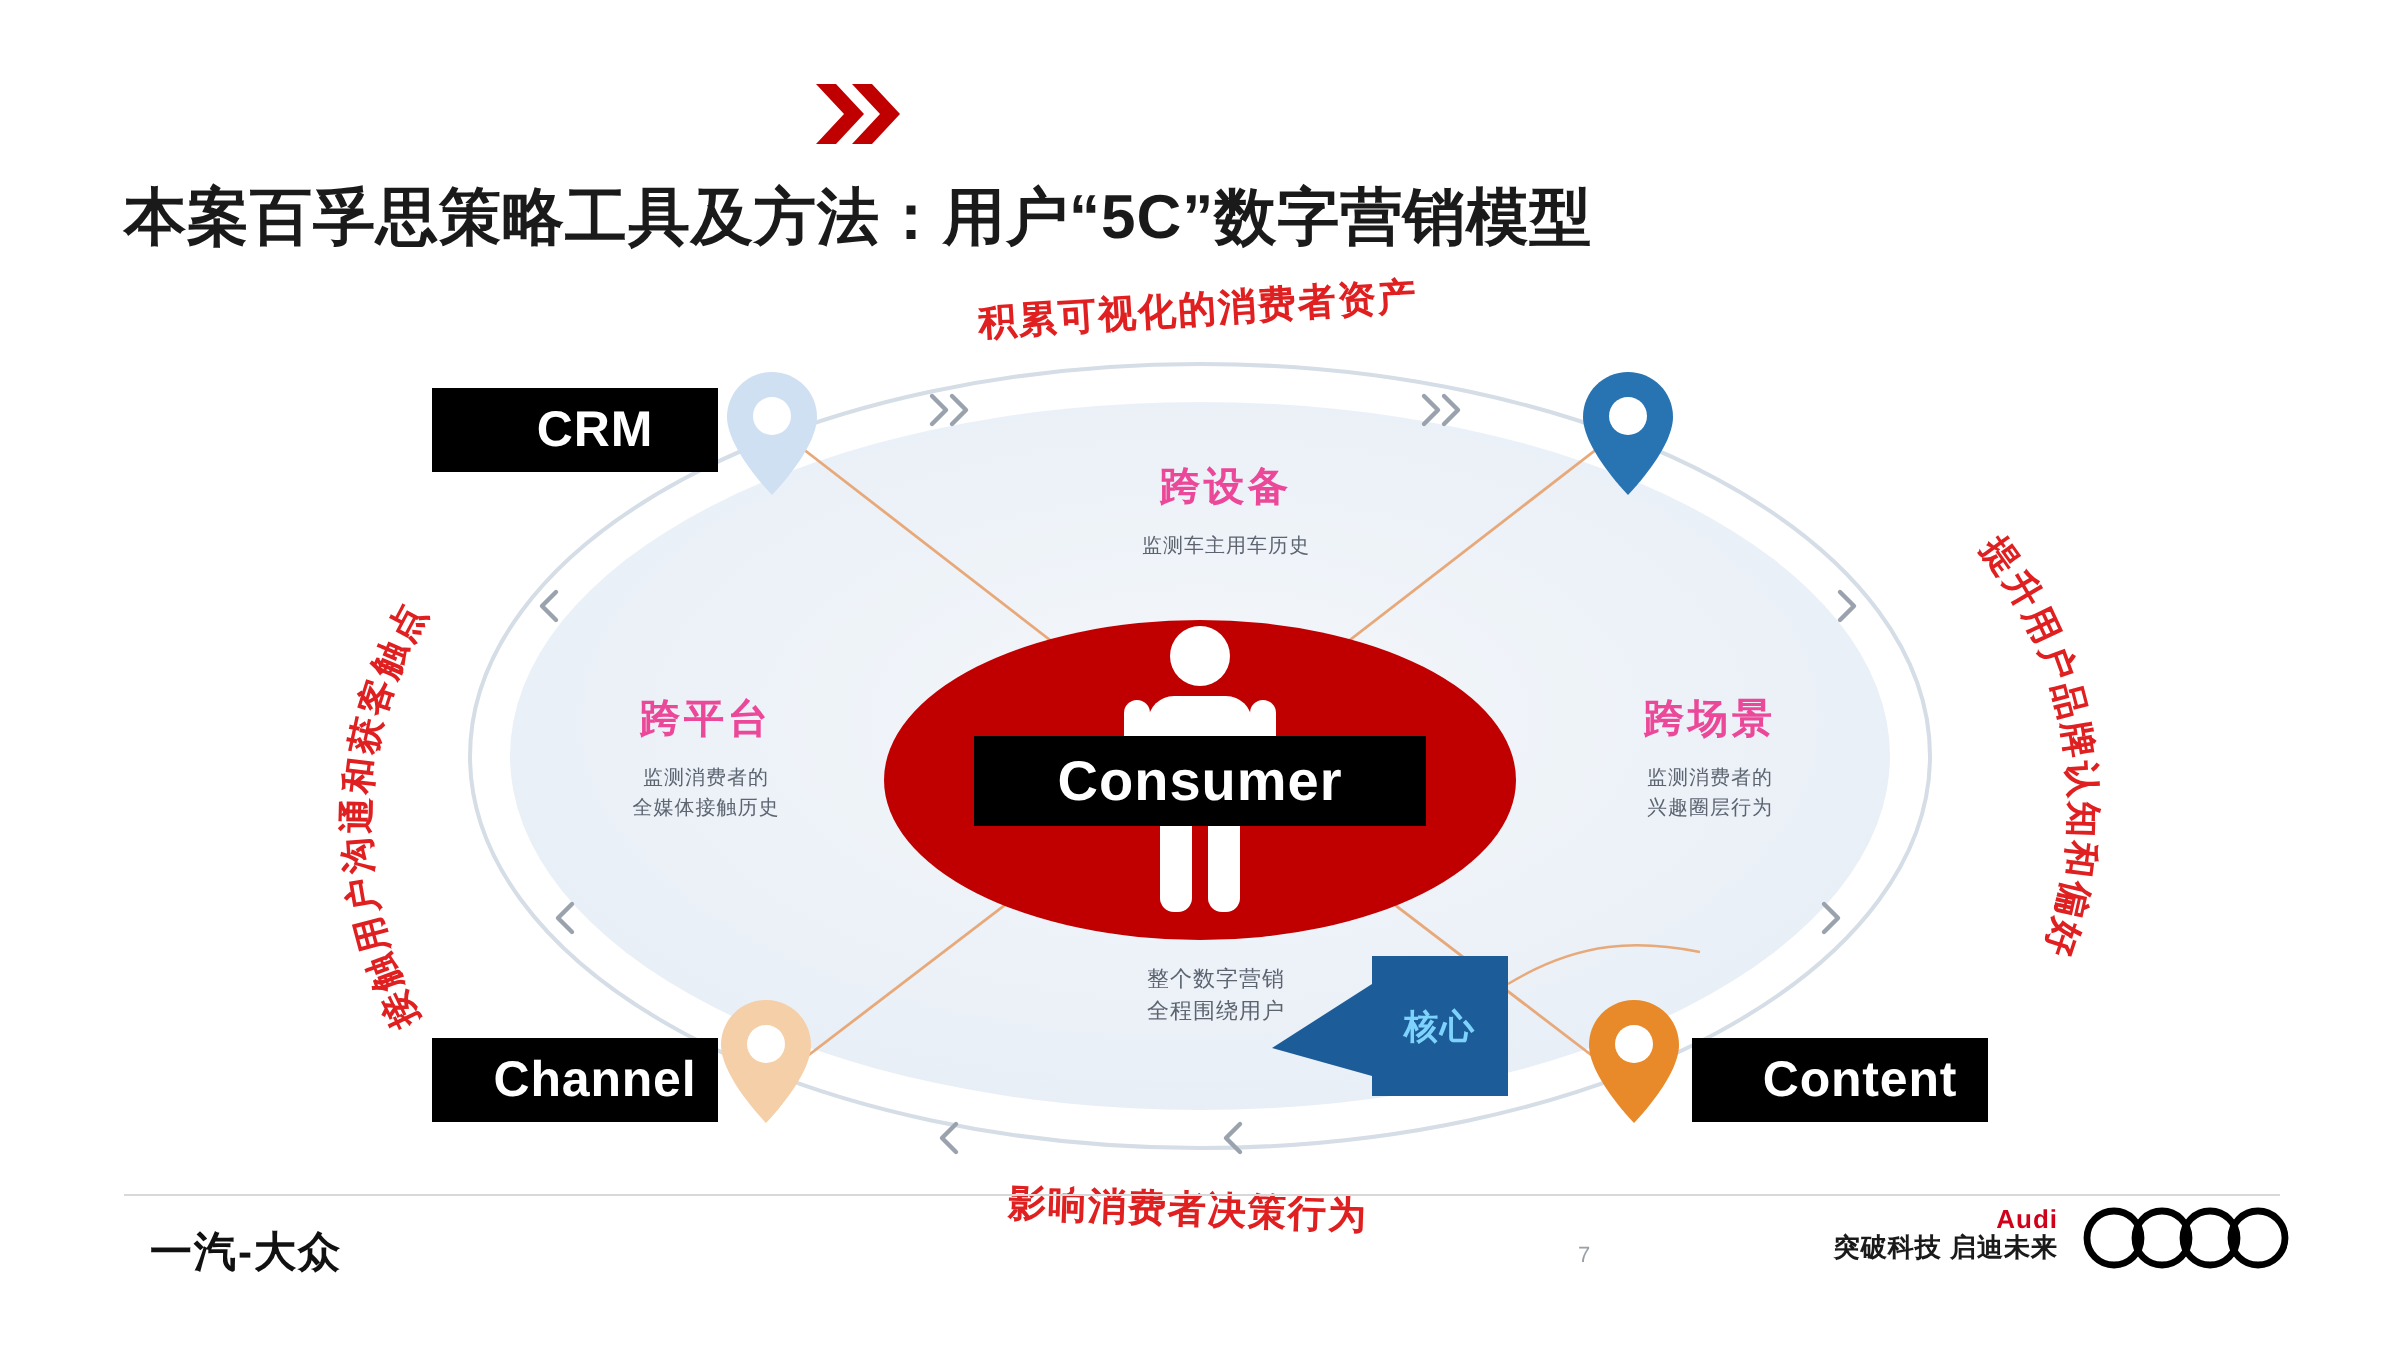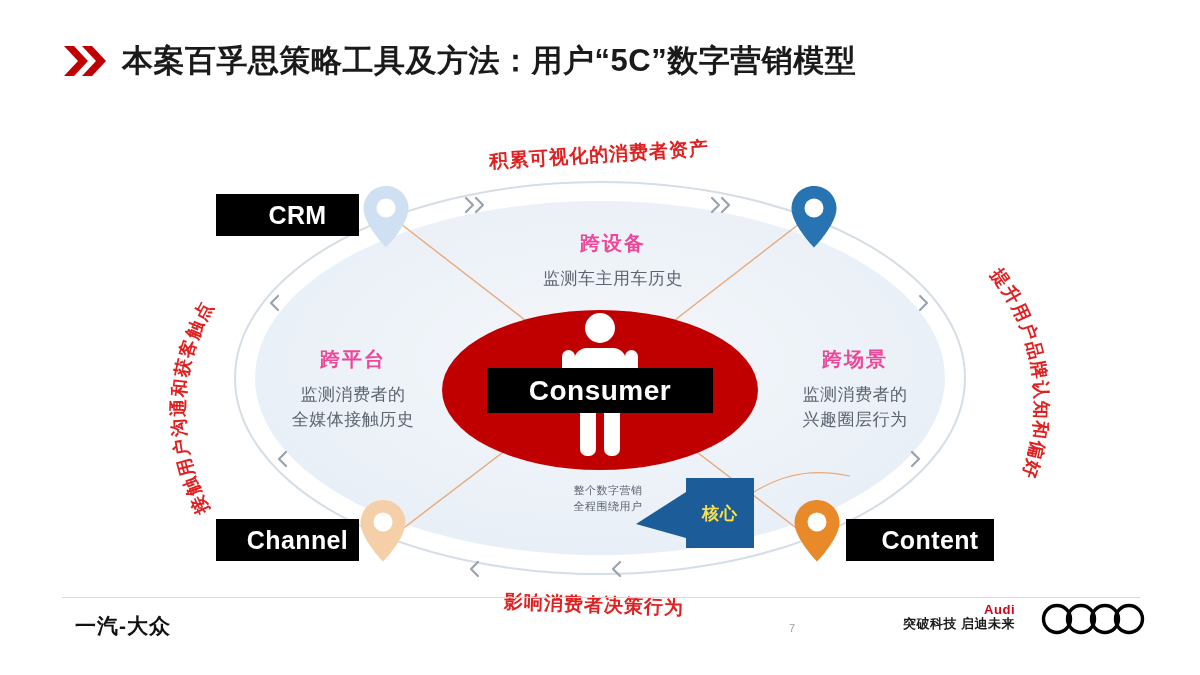--- a/index.html
+++ b/index.html
@@ -11,21 +11,21 @@
   }
   #slide {
     position: relative;
     width: 1200px; height: 675px;
     background: #ffffff;
   }
 
   
   #title-bar {
     position: absolute; left: 62px; top: 40px;
-    display: flex; align-items: center; gap: 14px;
+    display: flex; align-items: center; gap: 14px; flex-direction: column;
   }
   #chevrons { display: flex; align-items: center; }
   #chevrons svg { display: block; }
   #title-text {
     font-size: 31px; font-weight: bold; color: #1a1a1a;
     letter-spacing: 0.5px; white-space: nowrap;
   }
 
   
   #stage { position: absolute; left: 0; top: 0; width: 1200px; height: 675px; }
@@ -48,42 +48,42 @@
   #chip-channel  { left: 216px; top: 519px; width: 143px; height: 42px; }
   #chip-content  { left: 846px; top: 519px; width: 148px; height: 42px; }
 
   
   .quad { position: absolute; text-align: center; white-space: nowrap; }
   .quad .q-head {
     font-size: 20px; font-weight: bold; color: #ec4899;
     letter-spacing: 2px; margin-bottom: 10px;
   }
   .quad .q-sub {
-    font-size: 17px; color: #5c6470; line-height: 1.45; letter-spacing: 0.5px;
+    font-size: 10px; color: #5c6470; line-height: 1.45; letter-spacing: 0.5px;
   }
   #quad-top    { left: 513px; top: 230px; width: 200px; }
   #quad-left   { left: 258px; top: 346px; width: 190px; }
   #quad-right  { left: 760px; top: 346px; width: 190px; }
   #quad-bottom { left: 508px; top: 483px; width: 200px; }
   #quad-bottom .q-sub { font-size: 11px; }
 
   
   #consumer-label {
     position: absolute; left: 487px; top: 368px;
     width: 226px; height: 45px; background: #000000;
     display: flex; align-items: center; justify-content: center;
     color: #ffffff; font-size: 28px; font-weight: bold; letter-spacing: 0.5px;
   }
 
   
   #core-box {
     position: absolute; left: 686px; top: 478px;
     width: 68px; height: 70px; background: #1c5d99;
     display: flex; align-items: center; justify-content: center;
-    color: #fde047; font-size: 17px; font-weight: bold; letter-spacing: 1px;
+    color: #7dd3fc; font-size: 17px; font-weight: bold; letter-spacing: 1px;
   }
 
   
   .redcap { position: absolute; color: #e02020; font-weight: bold; white-space: nowrap; }
   #cap-top {
     left: 489px; top: 142px; font-size: 19px; letter-spacing: 1px;
     transform: rotate(-3.5deg); transform-origin: center;
   }
   #cap-bottom {
     left: 504px; top: 592px; font-size: 19px; letter-spacing: 1px;
@@ -100,21 +100,21 @@
   #brand-left {
     position: absolute; left: 75px; top: 612px;
     font-size: 21px; font-weight: bold; color: #111111; letter-spacing: 1px;
   }
   #page-num {
     position: absolute; left: 789px; top: 622px;
     font-size: 11px; color: #9aa0a6;
   }
   #brand-right {
     position: absolute; right: 55px; top: 602px;
-    display: flex; align-items: center; gap: 26px;
+    display: flex; align-items: center; gap: 12px;
   }
   #audi-slogan-wrap { text-align: right; position: relative; padding-top: 10px; }
   #audi-word {
     position: absolute; right: 0px; top: -3px;
     font-size: 13px; font-weight: bold; color: #d0021b; letter-spacing: 0.5px;
   }
   #audi-slogan {
     font-size: 13px; font-weight: bold; color: #1a1a1a; letter-spacing: 0.5px; white-space: nowrap;
   }
   #audi-rings svg { display: block; }

